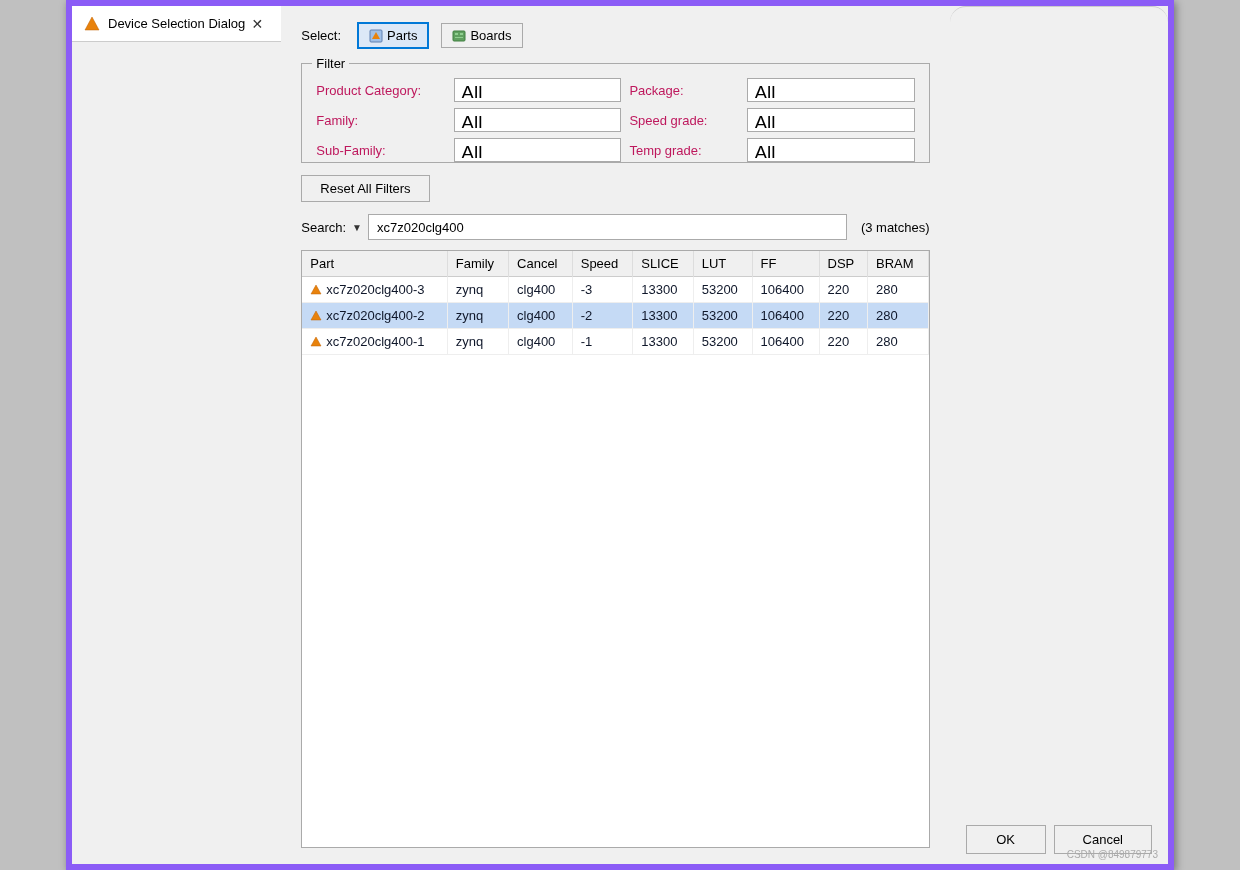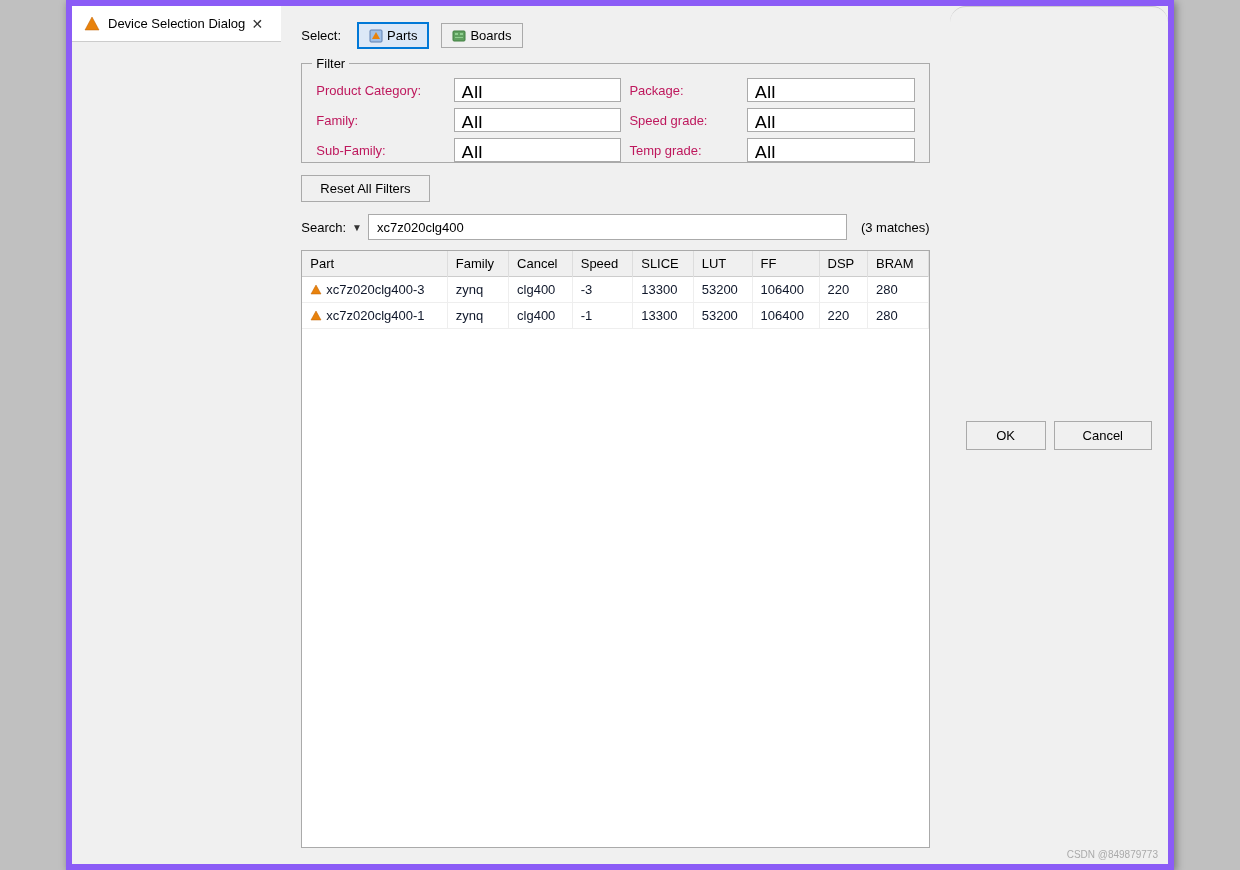--- a/index.html
+++ b/index.html
@@ -222,21 +222,21 @@
       gap: 4px;
     }
     .part-icon {
       width: 12px;
       height: 12px;
       flex-shrink: 0;
     }
     .footer-row {
       display: flex;
       justify-content: flex-end;
-      align-items: center;
+      align-items: flex-end;
       gap: 8px;
       padding: 10px 16px;
       background: #f0f0f0;
       border-top: 1px solid #ccc;
       border-radius: 16px;
     }
     .footer-btn {
       padding: 6px 28px;
       border: 1px solid #aaa;
       background: #f0f0f0;
@@ -362,20 +362,38 @@
               </td>
               <td>zynq</td>
               <td>clg400</td>
               <td>-3</td>
               <td>13300</td>
               <td>53200</td>
               <td>106400</td>
               <td>220</td>
               <td>280</td>
             </tr>
+            <tr class="selected">
+              <td>
+      <div class="part-cell">
+        <svg class="part-icon" viewBox="0 0 12 12">
+          <polygon points="6,1 11,10 1,10" fill="#e8820c" stroke="#c06000" stroke-width="0.5"></polygon>
+        </svg>
+        <span>xc7z020clg400-2</span>
+      </div>
+              </td>
+              <td>zynq</td>
+              <td>clg400</td>
+              <td>-2</td>
+              <td>13300</td>
+              <td>53200</td>
+              <td>106400</td>
+              <td>220</td>
+              <td>280</td>
+            </tr>
             <tr>
               <td>
       <div class="part-cell">
         <svg class="part-icon" viewBox="0 0 12 12">
           <polygon points="6,1 11,10 1,10" fill="#e8820c" stroke="#c06000" stroke-width="0.5"></polygon>
         </svg>
         <span>xc7z020clg400-1</span>
       </div>
               </td>
               <td>zynq</td>

